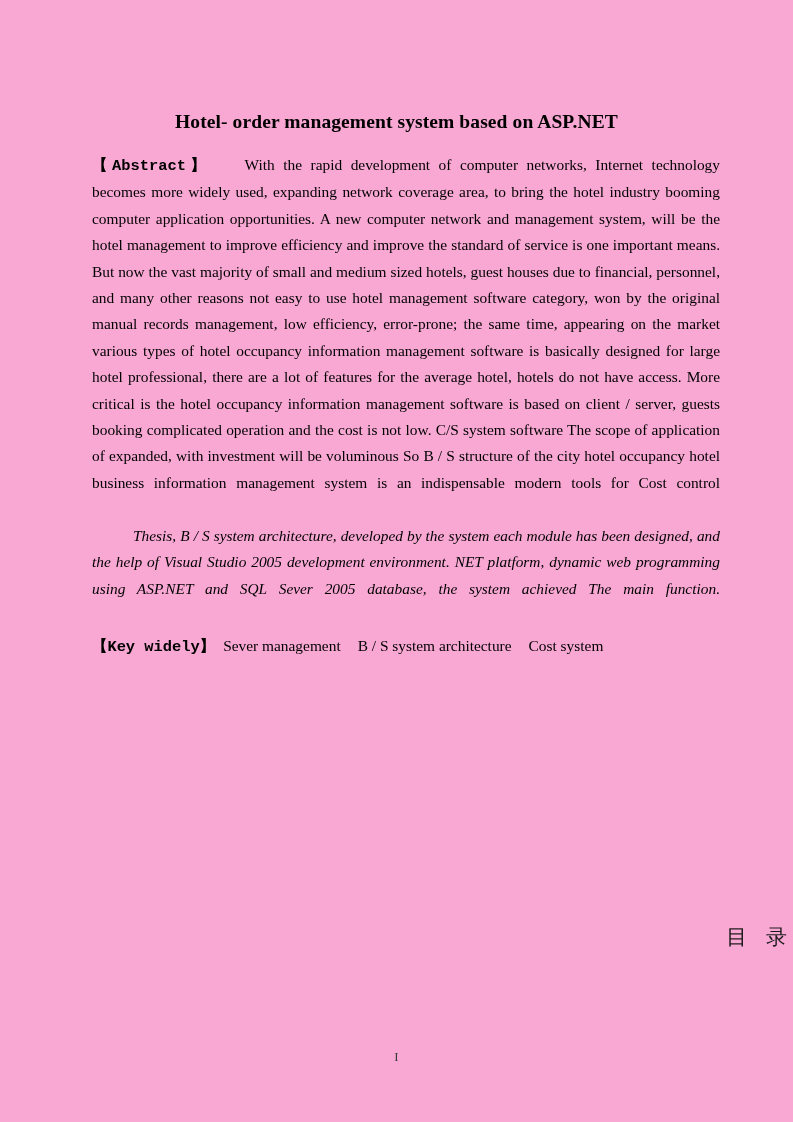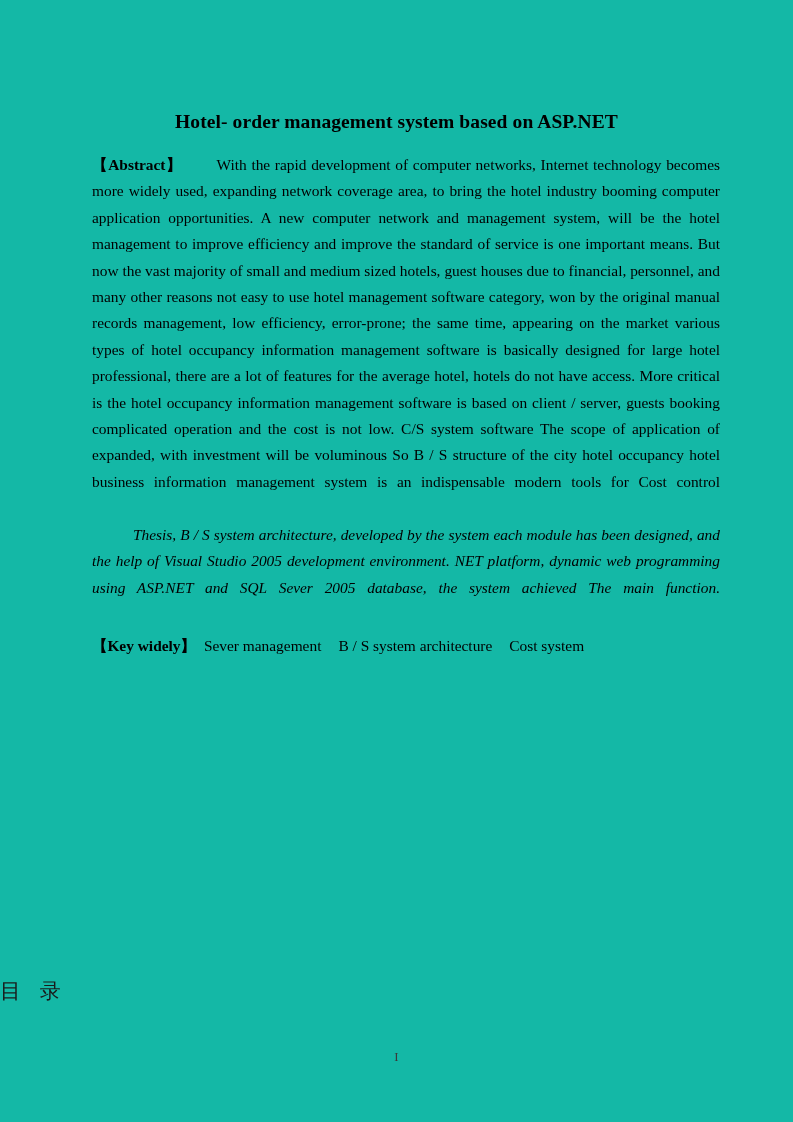--- a/index.html
+++ b/index.html
@@ -10,21 +10,21 @@
   }
   body {
     font-family: "Liberation Serif", "DejaVu Serif", serif;
     color: #000000;
   }
   .page {
     position: relative;
     width: 793px;
     height: 1122px;
     margin: 0 auto;
-    background: #14b8a6;
+    background: #f9a8d4;
     overflow: hidden;
     box-sizing: border-box;
   }
 
   
   .doc-title {
     position: absolute;
     left: 0;
     right: 0;
     top: 96px;
@@ -71,21 +71,21 @@
     height: 0;
   }
 
   .label-brackets {
     font-weight: bold;
     font-family: "DejaVu Sans", "Liberation Sans", sans-serif;
     font-size: 15.4px;
   }
   .label-word {
     font-weight: bold;
-    font-family: Liberation Serif, serif;
+    font-family: Liberation Mono, monospace;
     font-size: 15.4px;
   }
   .gap-after-label {
     display: inline-block;
     width: 34px;
   }
 
   
   .keywords-line {
     position: absolute;
@@ -104,22 +104,22 @@
   .kw-lead {
     display: inline-block;
     width: 8px;
   }
 
   
   .toc-heading {
     position: absolute;
     left: 0;
     right: 0;
-    top: 977px;
-    text-align: left;
+    top: 923px;
+    text-align: right;
     font-size: 21px;
     line-height: 28px;
     font-family: "DejaVu Sans", "Liberation Sans", sans-serif;
     letter-spacing: 6px;
     color: #1a1a1a;
   }
 
   
   .page-number {
     position: absolute;

